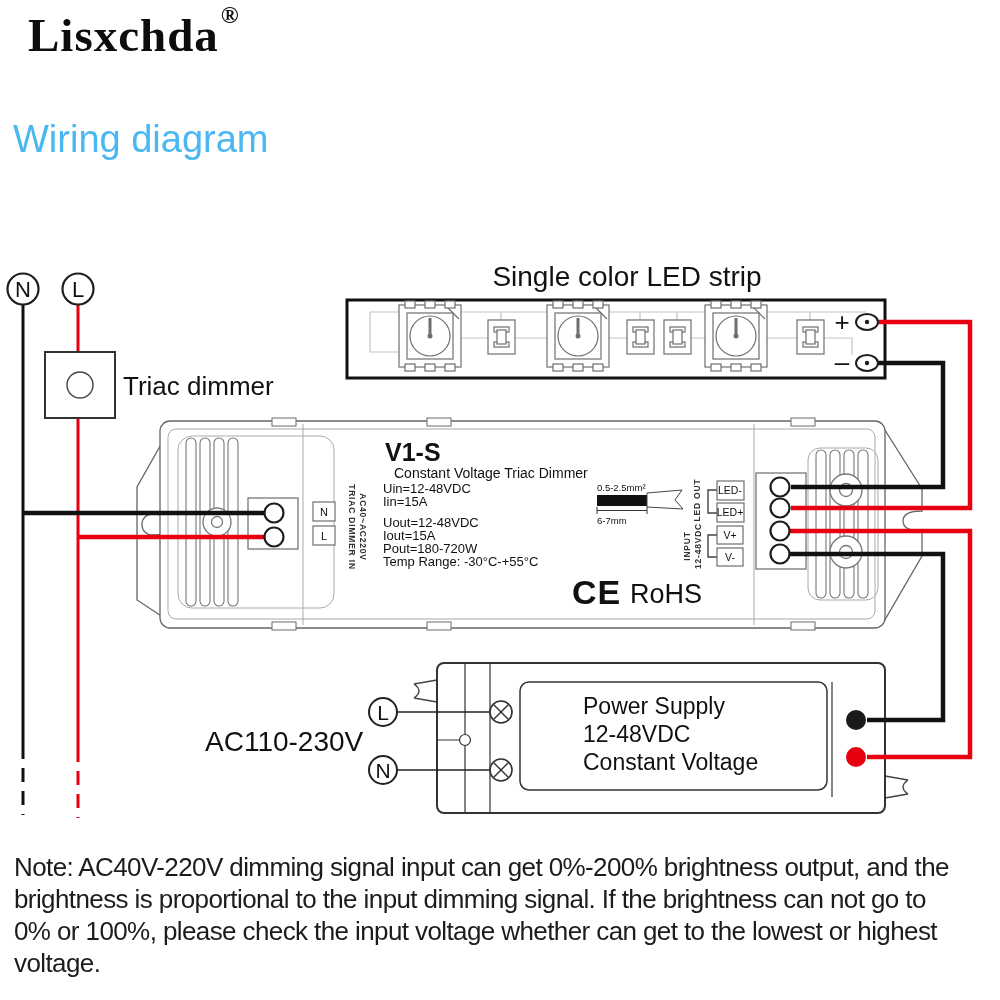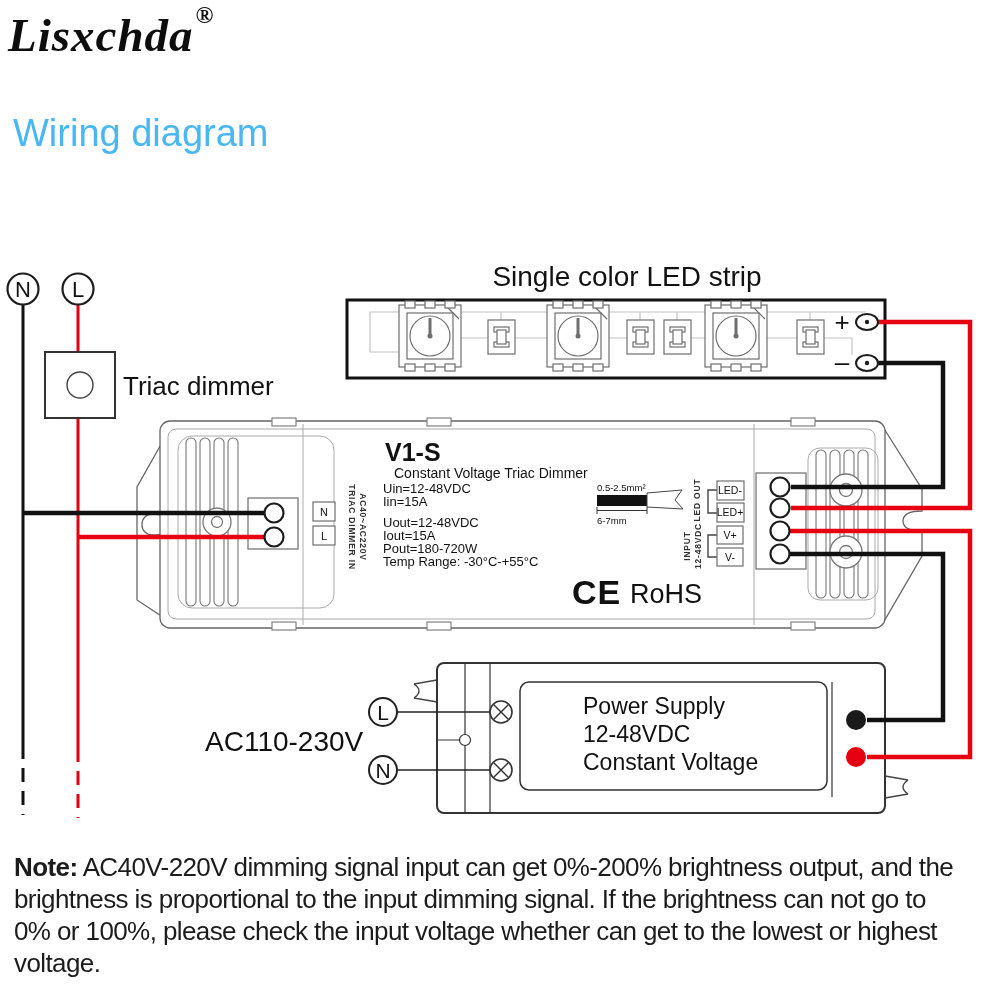--- a/index.html
+++ b/index.html
@@ -1,24 +1,24 @@
 <!DOCTYPE html>
 <html><head>
 <meta charset="utf-8">
 <style>
   html,body{margin:0;padding:0;background:#fff;}
   .canvas{position:relative;width:1000px;height:1000px;background:#fff;overflow:hidden;
           font-family:"Liberation Sans",sans-serif;color:#111;}
-  .logo{position:absolute;left:8px;top:2px;font-family:"Liberation Serif",serif;
-        font-weight:bold;font-size:47px;letter-spacing:1px;color:#0d0d0d;font-style:italic;}
+  .logo{position:absolute;left:28px;top:2px;font-family:"Liberation Serif",serif;
+        font-weight:bold;font-size:47px;letter-spacing:1px;color:#0d0d0d;}
   .logo sup{font-size:24px;vertical-align:28px;margin-left:2px;font-weight:bold;}
-  .page-title{position:absolute;left:13px;top:112px;font-size:38px;font-weight:400;}
+  .page-title{position:absolute;left:13px;top:118px;font-size:38px;font-weight:400;}
   .note{position:absolute;left:14px;top:851px;width:940px;font-size:26px;line-height:32px;
         letter-spacing:-0.6px;color:#1c1c1c;}
-  .note b{font-weight:bold;}
+  .note b{font-weight:normal;}
   svg{position:absolute;left:0;top:0;}
   svg text{font-family:"Liberation Sans",sans-serif;fill:#111;}
   .outline{fill:#fff;stroke:#666;stroke-width:1.3;}
   .seam{fill:none;stroke:#aaa;stroke-width:1;}
   .slat{fill:#fff;stroke:#777;stroke-width:1.1;}
   .trace{fill:none;stroke:#c3c3c3;stroke-width:1.2;}
   .comp{fill:#fff;stroke:#6e6e6e;stroke-width:1.2;}
   .termbox{fill:#fff;stroke:#777;stroke-width:1.3;}
   .termcircle{fill:#fff;stroke:#1d1d1d;stroke-width:2.2;}
   .smallbox{fill:#fff;stroke:#6e6e6e;stroke-width:1.2;}

